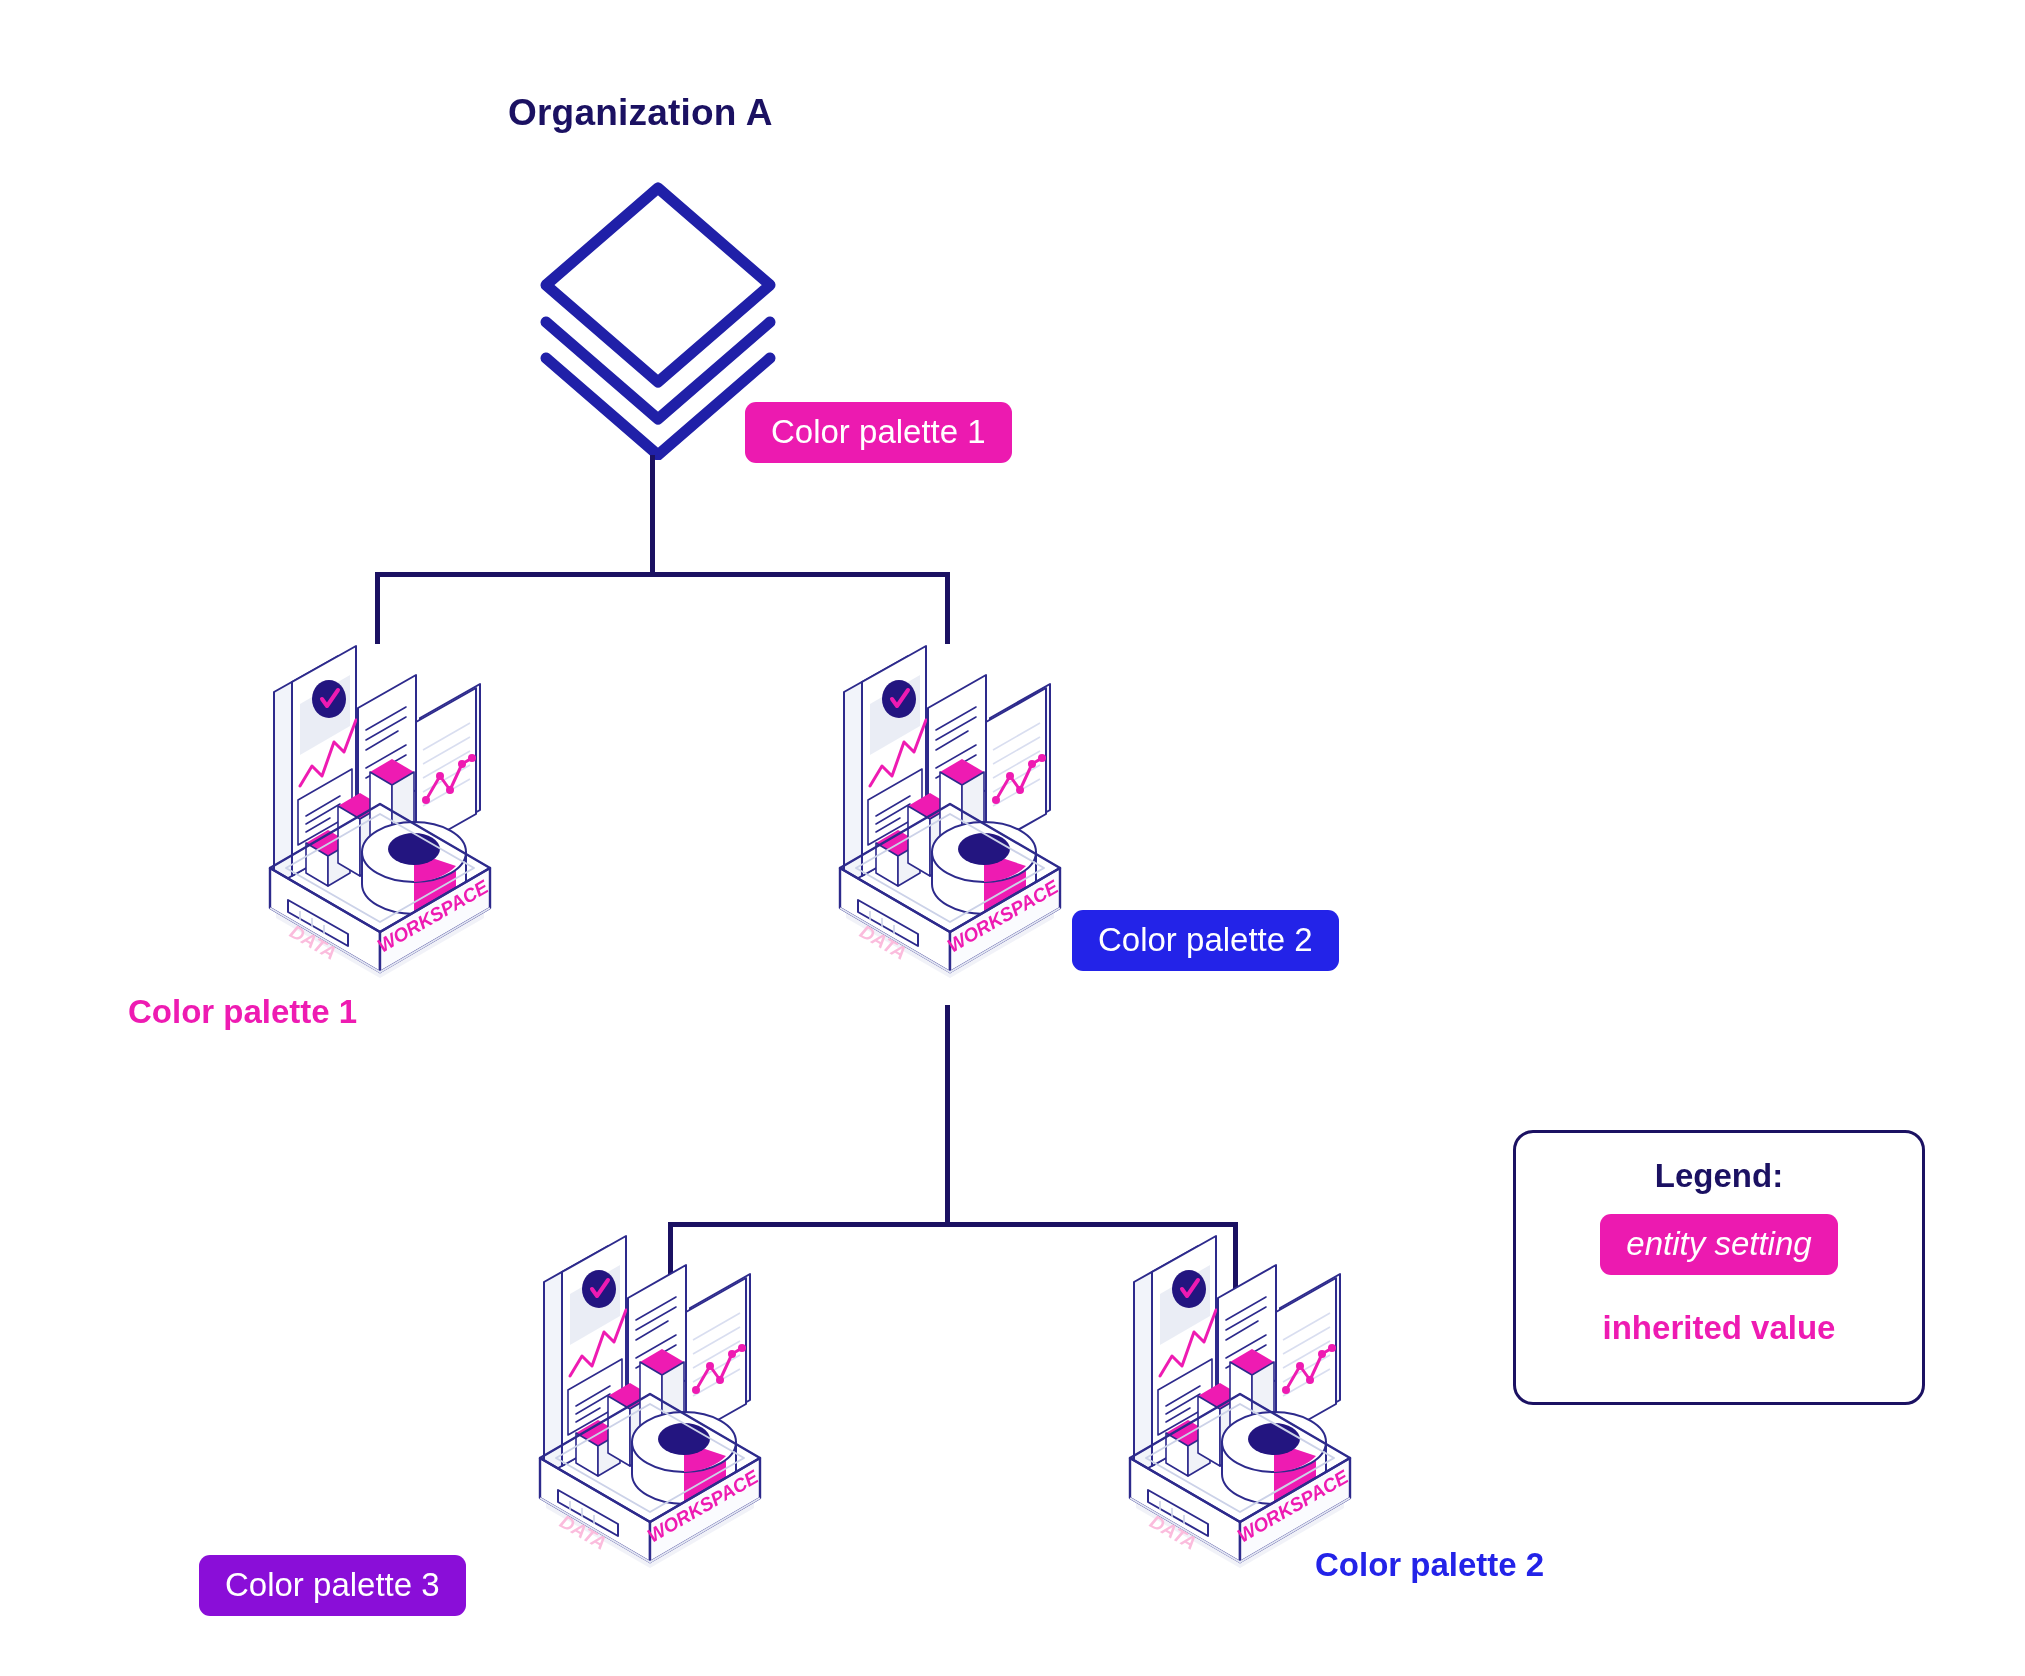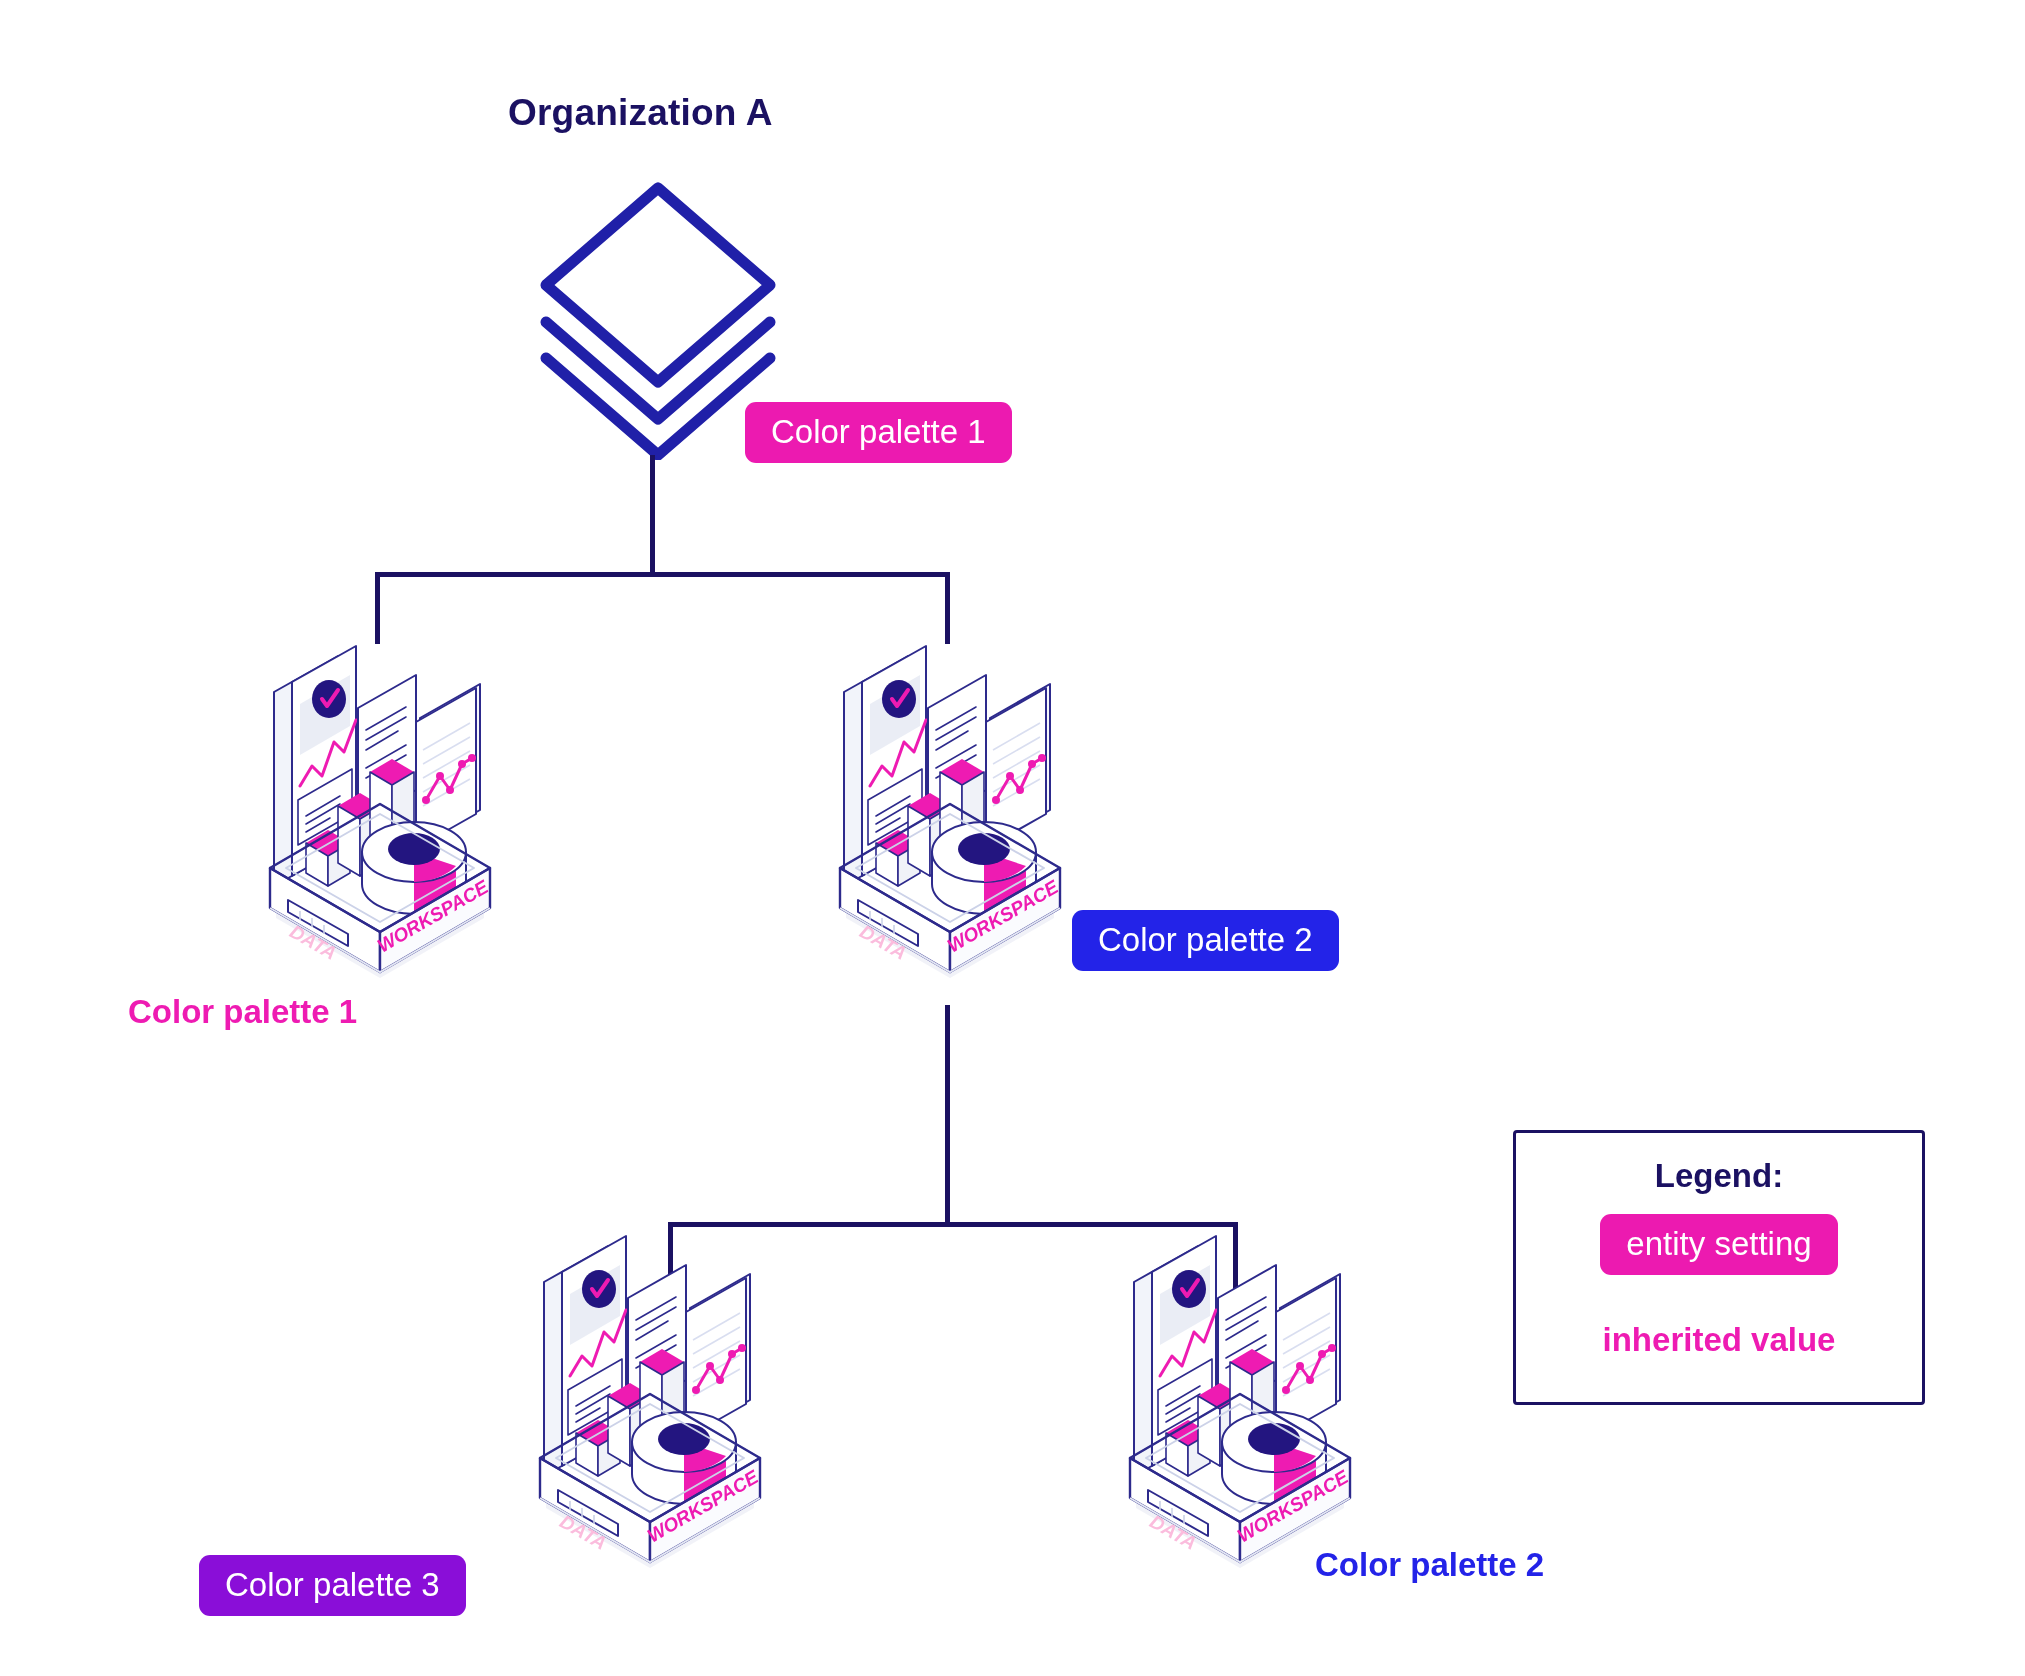--- a/index.html
+++ b/index.html
@@ -73,21 +73,21 @@
     justify-content: flex-start;
     padding-top: 26px;
   }
   .legend-title {
     font-size: 33px;
     font-weight: bold;
     color: #1b1162;
     line-height: 1;
     margin-bottom: 22px;
   }
-  .legend-pill { margin-bottom: 48px; }
+  .legend-pill { margin-bottom: 36px; font-style: italic; }
 
   
   .edge-line { background: #1b1162; position: absolute; }
 
   
   .ws { position: absolute; }
   .ws svg { display: block; }
 </style>
 </head>
 <body>
@@ -253,19 +253,19 @@
     <span class="pill pill-purple">Color palette 3</span>
   </div>
 
   <div class="ws" style="left:1090px; top:1190px; width:300px; height:390px;">
     <svg width="300" height="390">
       <use href="#workspace-illustration"></use>
     </svg>
   </div>
   <div class="abs inherited inh-blue" style="left:1315px; top:1548px;">Color palette 2</div>
 
-  <div class="abs legend-box" style="left:1513px; top:1130px; width:412px; height:275px;">
+  <div class="abs legend-box" style="left:1513px; top:1130px; width:412px; height:275px;border-radius:20px;">
     <div class="legend-title">Legend:</div>
     <span class="pill pill-pink legend-pill">entity setting</span>
     <div class="inherited inh-pink">inherited value</div>
   </div>
 
 </div>
 
 </body></html>

